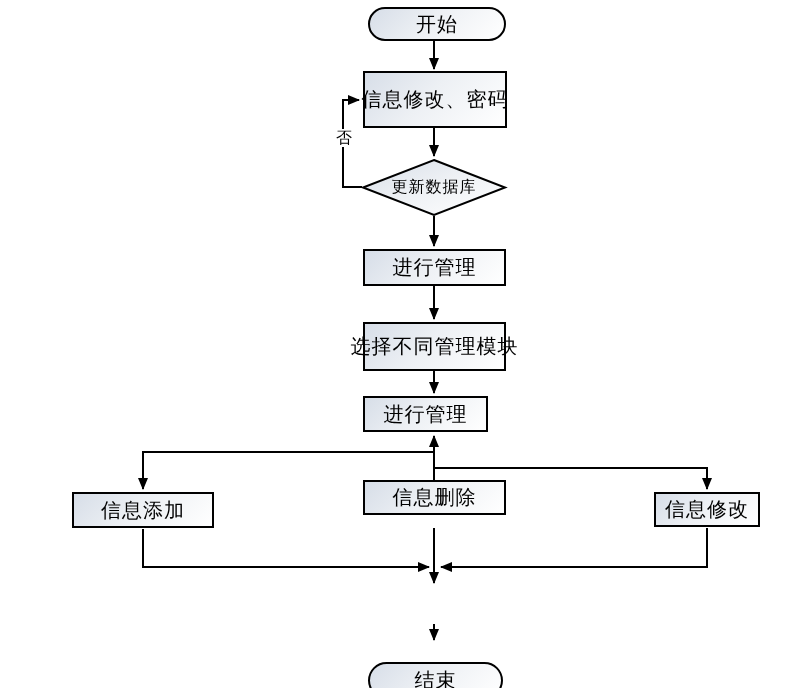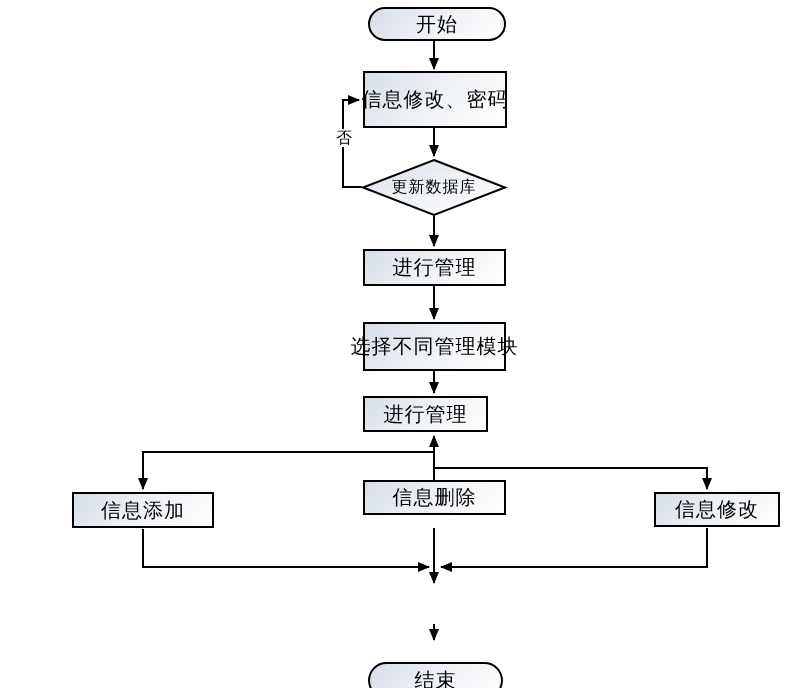--- a/index.html
+++ b/index.html
@@ -104,21 +104,21 @@
   </div>
 
   <div class="node" style="left:72px;top:492px;width:142px;height:36px;">
     <span>信息添加</span>
   </div>
 
   <div class="node" style="left:363px;top:480px;width:143px;height:35px;">
     <span>信息删除</span>
   </div>
 
-  <div class="node" style="left:654px;top:492px;width:126px;height:35px;font-family:Liberation Serif, serif;">
+  <div class="node" style="left:654px;top:492px;width:106px;height:35px;font-family:Liberation Serif, serif;">
     <span>信息修改</span>
   </div>
 
 
   <div class="node terminator" style="left:368px;top:620px;width:135px;height:37px;margin-top:42px;">
     <span>结束</span>
   </div>
 
 </div>
 

